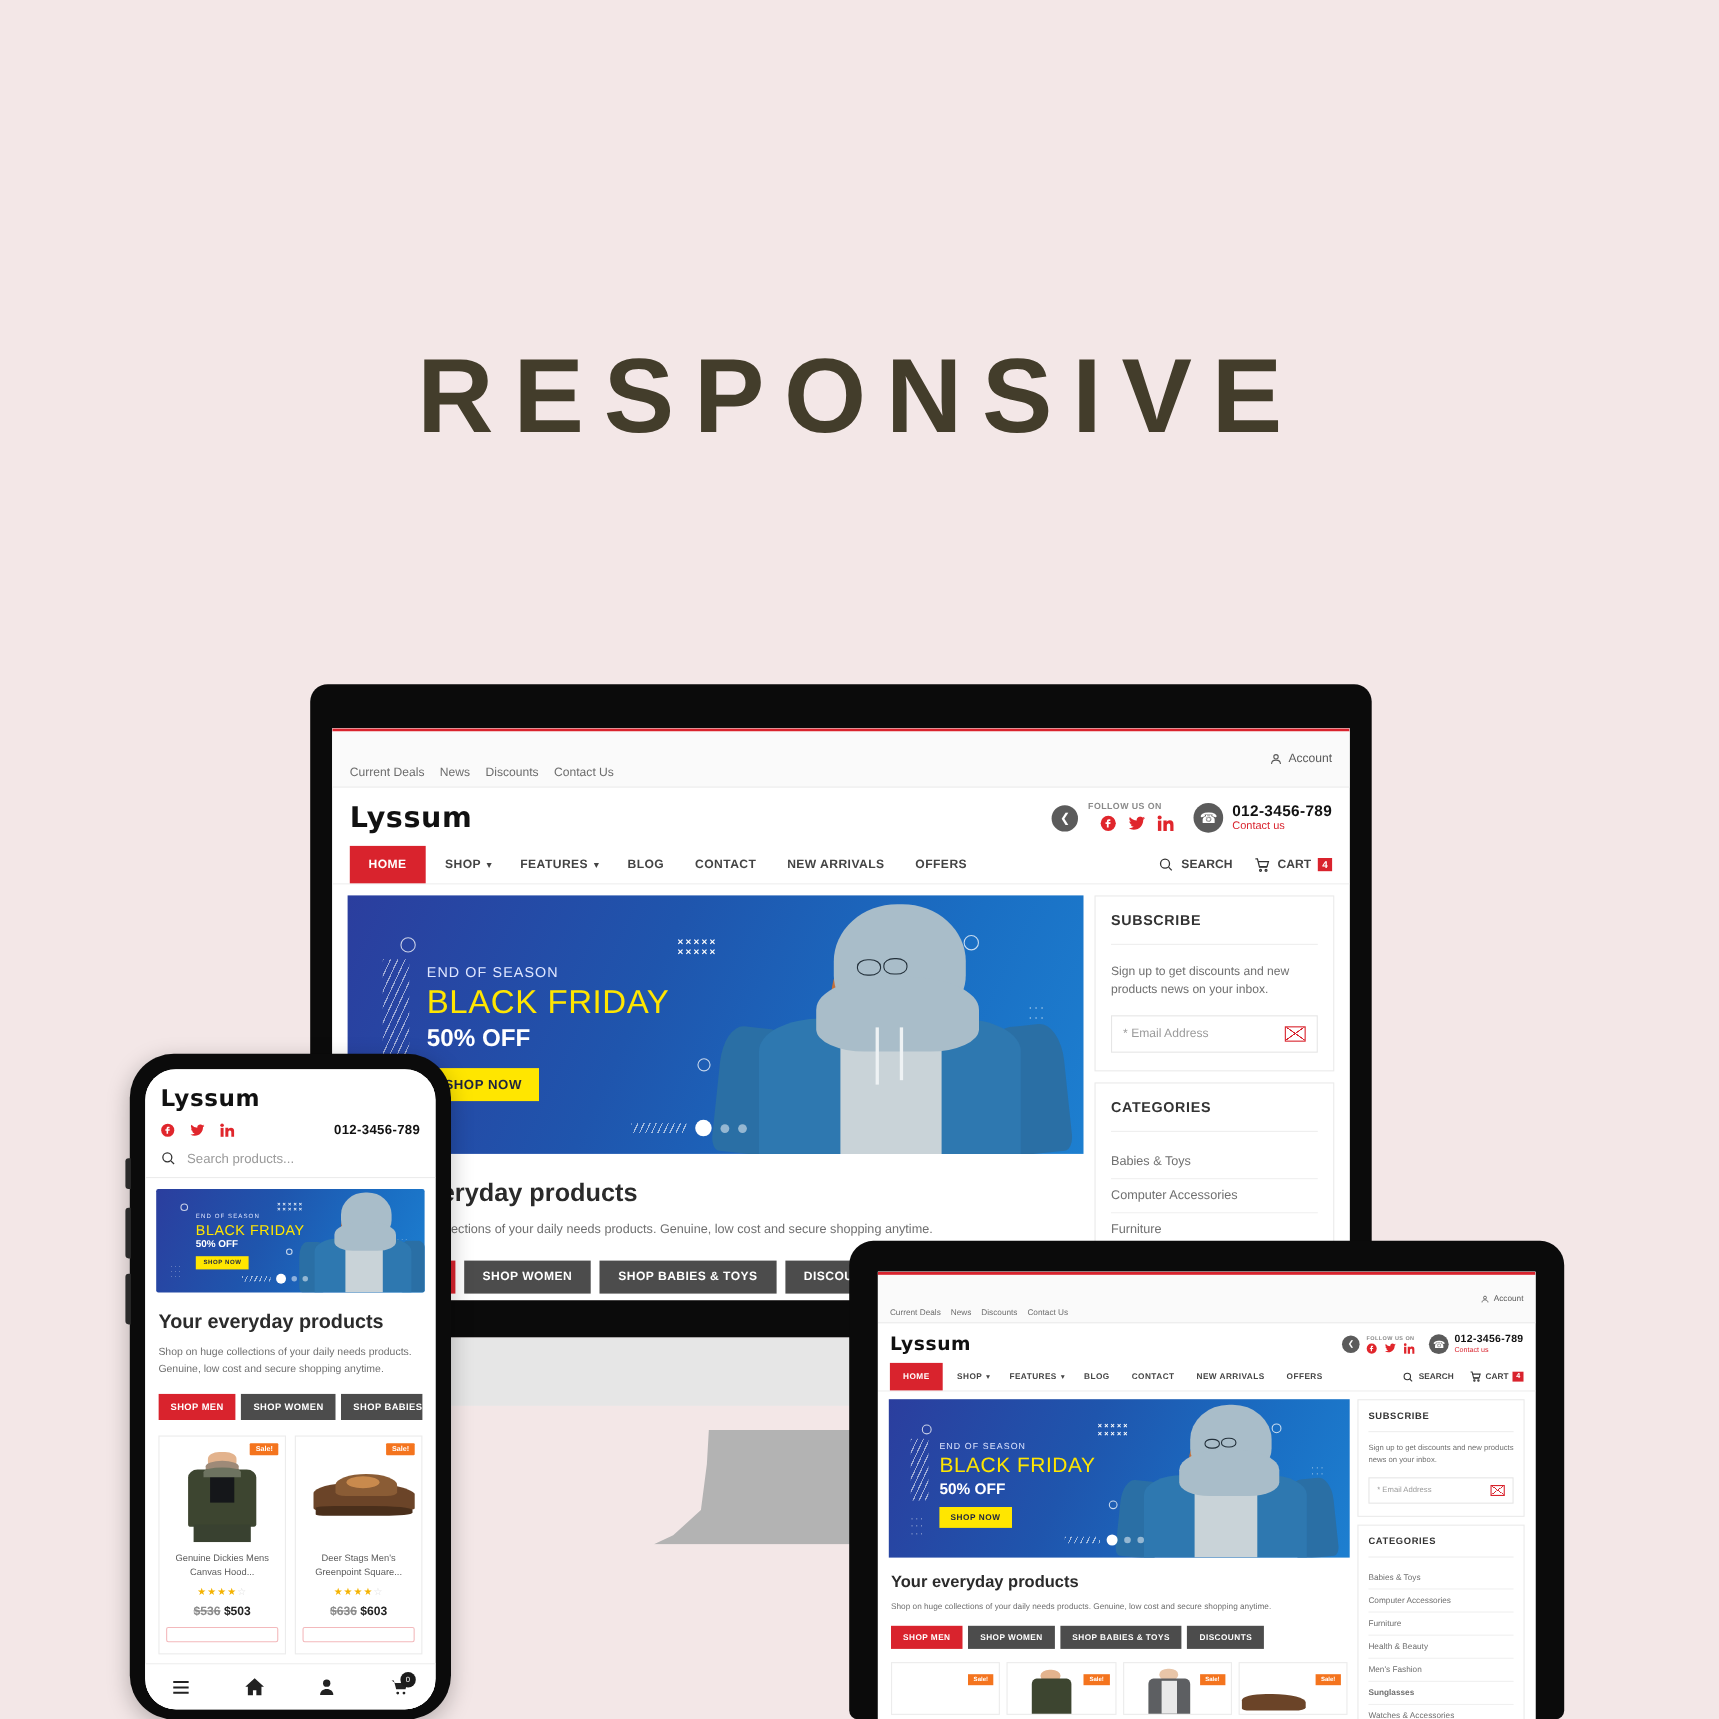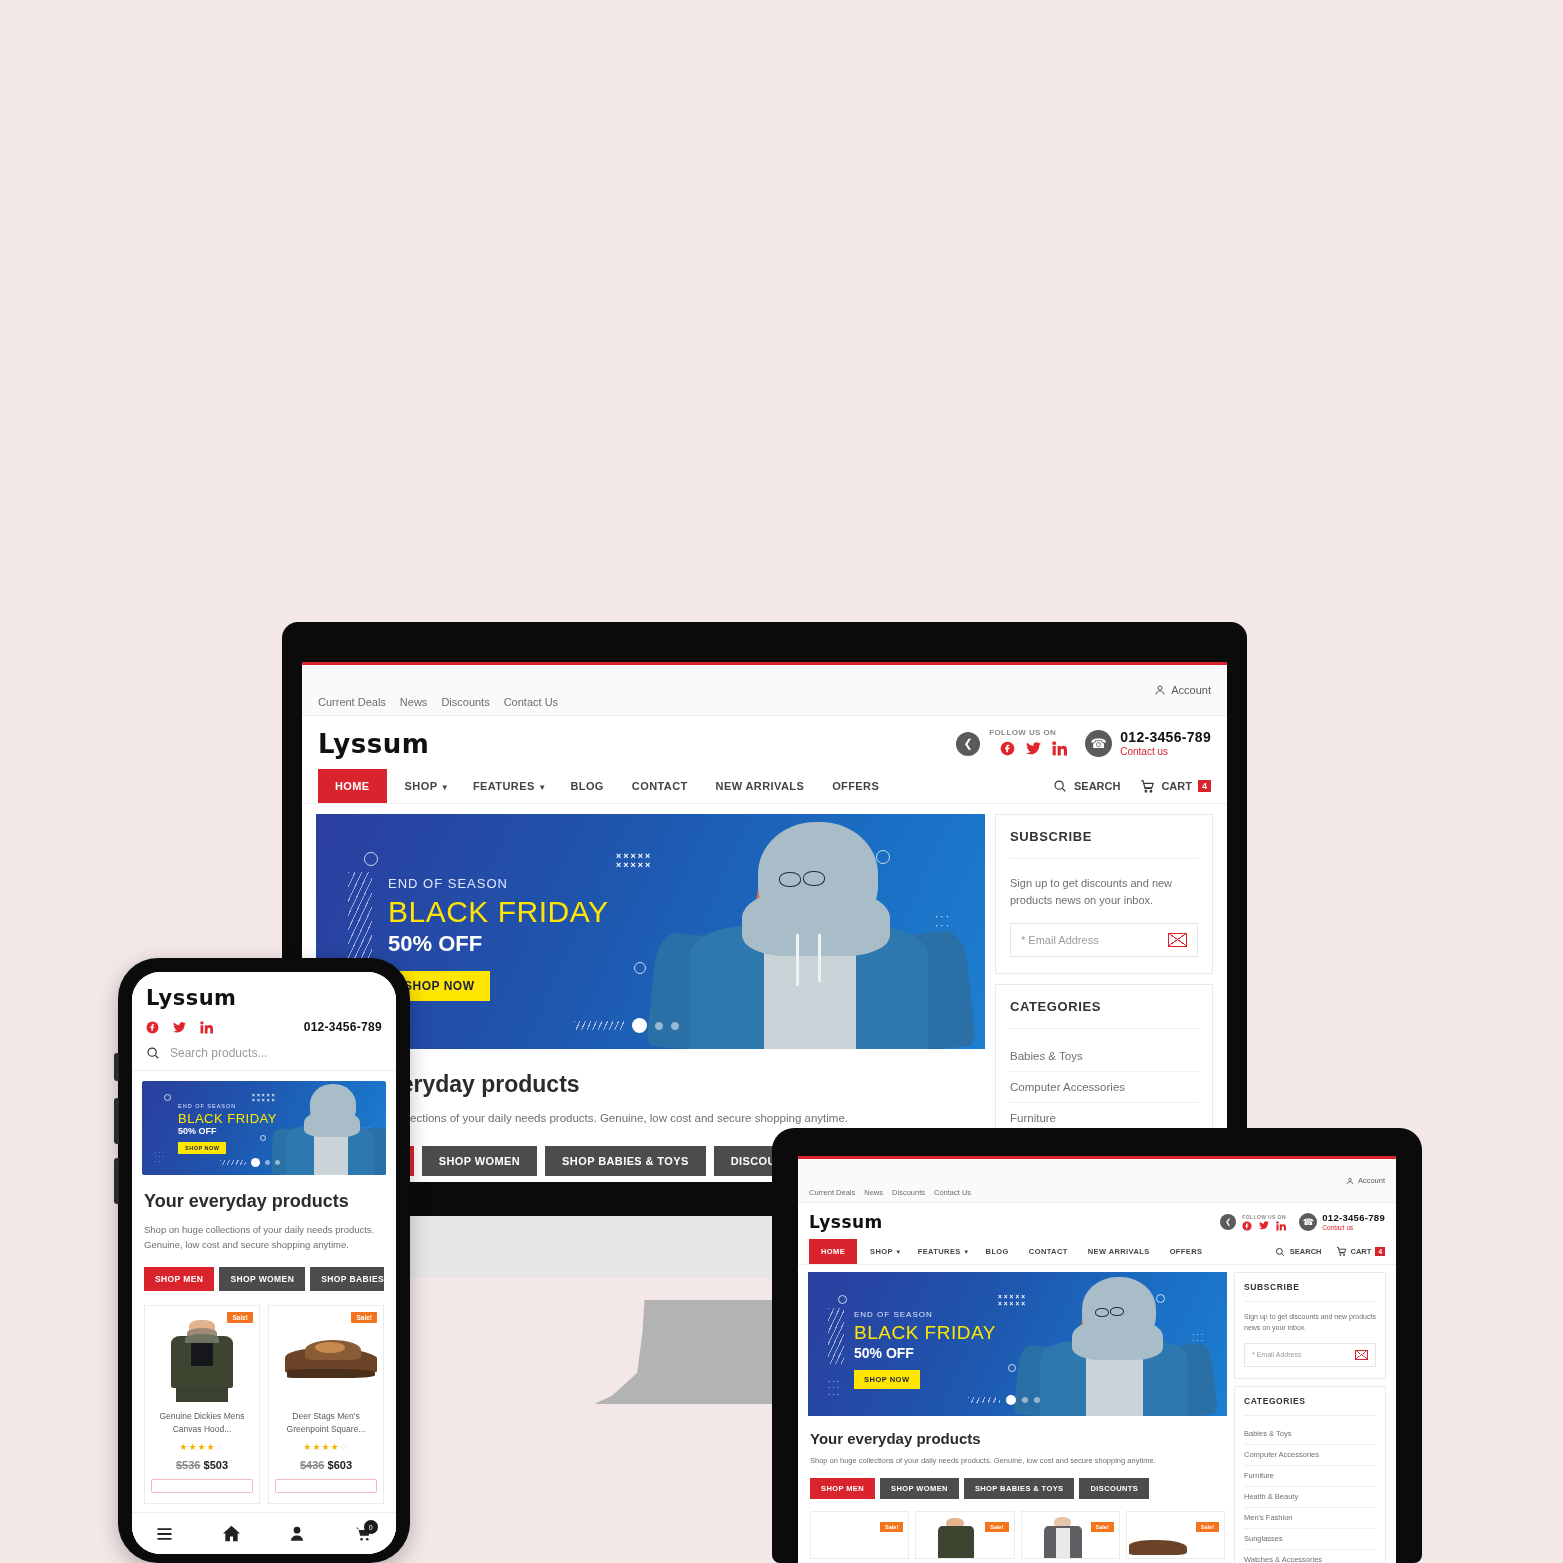--- a/index.html
+++ b/index.html
@@ -122,20 +122,21 @@
   
   #tablet { position: absolute; left: 772px; top: 1128px; width: 650px; height: 435px; }
   #tablet .shell { position:absolute; inset:0; background:#0b0b0b; border-radius: 22px 22px 8px 8px; }
   #tablet .tscreen { position:absolute; left: 26px; top: 28px; width: 598px; height: 407px;
     background:#fff; overflow:hidden; }
 </style>
 </head>
 <body>
 
 <div class="hero-title">
+  <span class="line">RESPONSIVE</span>
 </div>
 
 <div class="stand"></div>
 
 <div id="laptop">
   <div class="lid">
     <div class="screen">
       <div class="page">
         <div class="redbar"></div>
 
@@ -409,21 +410,21 @@
           <span class="sale" style="right:6px;top:6px;font-size:6.5px;padding:2px 5px;border-radius:1px;">Sale!</span>
           <div class="pimg" style="height:88px;">
             <div style="position:absolute;left:10px;top:34px;width:94px;height:26px;background:#6b4428;border-radius:38% 52% 18% 12%;"></div>
             <div style="position:absolute;left:30px;top:26px;width:56px;height:20px;background:#8a5c35;border-radius:60% 60% 20% 20%;"></div>
             <div style="position:absolute;left:40px;top:28px;width:30px;height:11px;background:#c98a4d;border-radius:50%;"></div>
             <div style="position:absolute;left:12px;top:55px;width:88px;height:9px;background:#4a2f1b;border-radius:20% 42% 30% 12%;"></div>
           </div>
           <div class="pname" style="font-size:8.5px;margin-top:8px;line-height:1.5;">Deer Stags Men's Greenpoint Square...</div>
           <div class="stars" style="font-size:9px;margin-top:6px;"><span>★★★★</span><span style="color:#dcdcdc;">☆</span></div>
           <div class="price" style="font-size:11px;margin-top:7px;font-weight:700;">
-            <span class="old">$436</span>
+            <span class="old">$636</span>
             <span class="new">$603</span>
           </div>
           <div style="margin-top:8px;height:14px;border:1px solid #f3b9bc;border-radius:2px;"></div>
         </div>
       </div>
 
       <div style="position:absolute;left:0;bottom:0;width:100%;height:42px;background:#fff;border-top:1px solid #eee;
                   display:flex;align-items:center;justify-content:space-around;">
         <svg width="17" height="14" viewBox="0 0 24 20" fill="none" stroke="#222" stroke-width="2.6">
             <path d="M2 3h20M2 10h20M2 17h20"></path>
@@ -616,21 +617,21 @@
           </div>
           <div class="card" style="padding:9px 9px 2px;margin-top:7px;">
             <h4 style="font-size:8.5px;">CATEGORIES</h4>
             <div class="rule" style="margin:9px 0 8px;"></div>
             <div class="catlist" style="font-size:7.5px;">
               <div style="padding:5.5px 0;">Babies &amp; Toys</div>
               <div style="padding:5.5px 0;">Computer Accessories</div>
               <div style="padding:5.5px 0;">Furniture</div>
               <div style="padding:5.5px 0;">Health &amp; Beauty</div>
               <div style="padding:5.5px 0;">Men's Fashion</div>
-              <div style="padding:5.5px 0;">Sunglasses</div>
+              <div style="padding:5.5px 0;font-weight:bold;">Sunglasses</div>
               <div style="padding:5.5px 0;">Watches &amp; Accessories</div>
               <div style="padding:5.5px 0;">Women's Fashion</div>
             </div>
           </div>
         </div>
       </div>
     </div>
   </div>
 </div>
 

